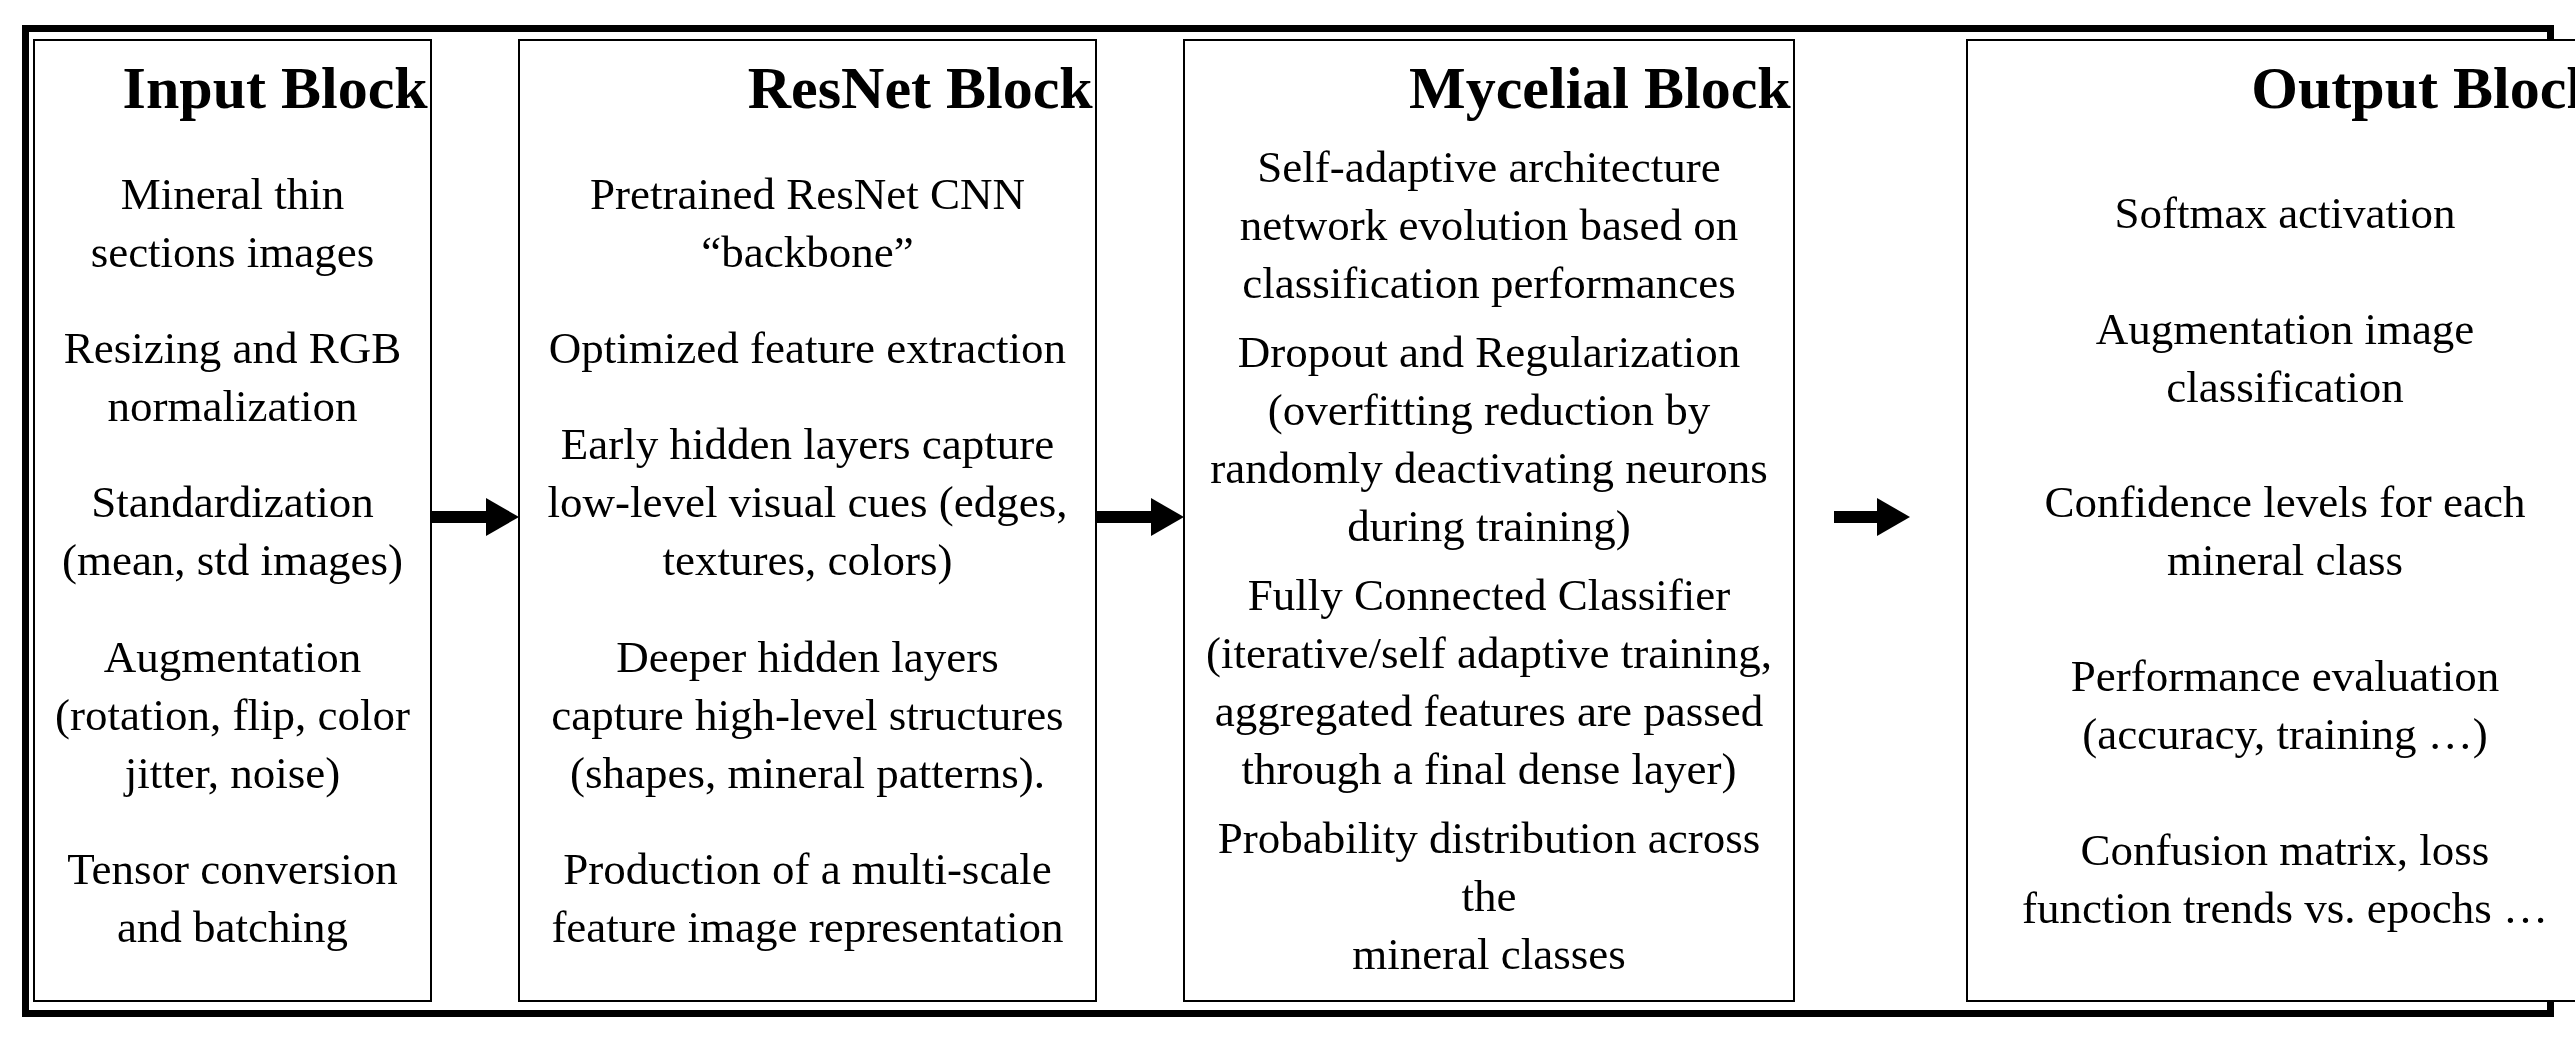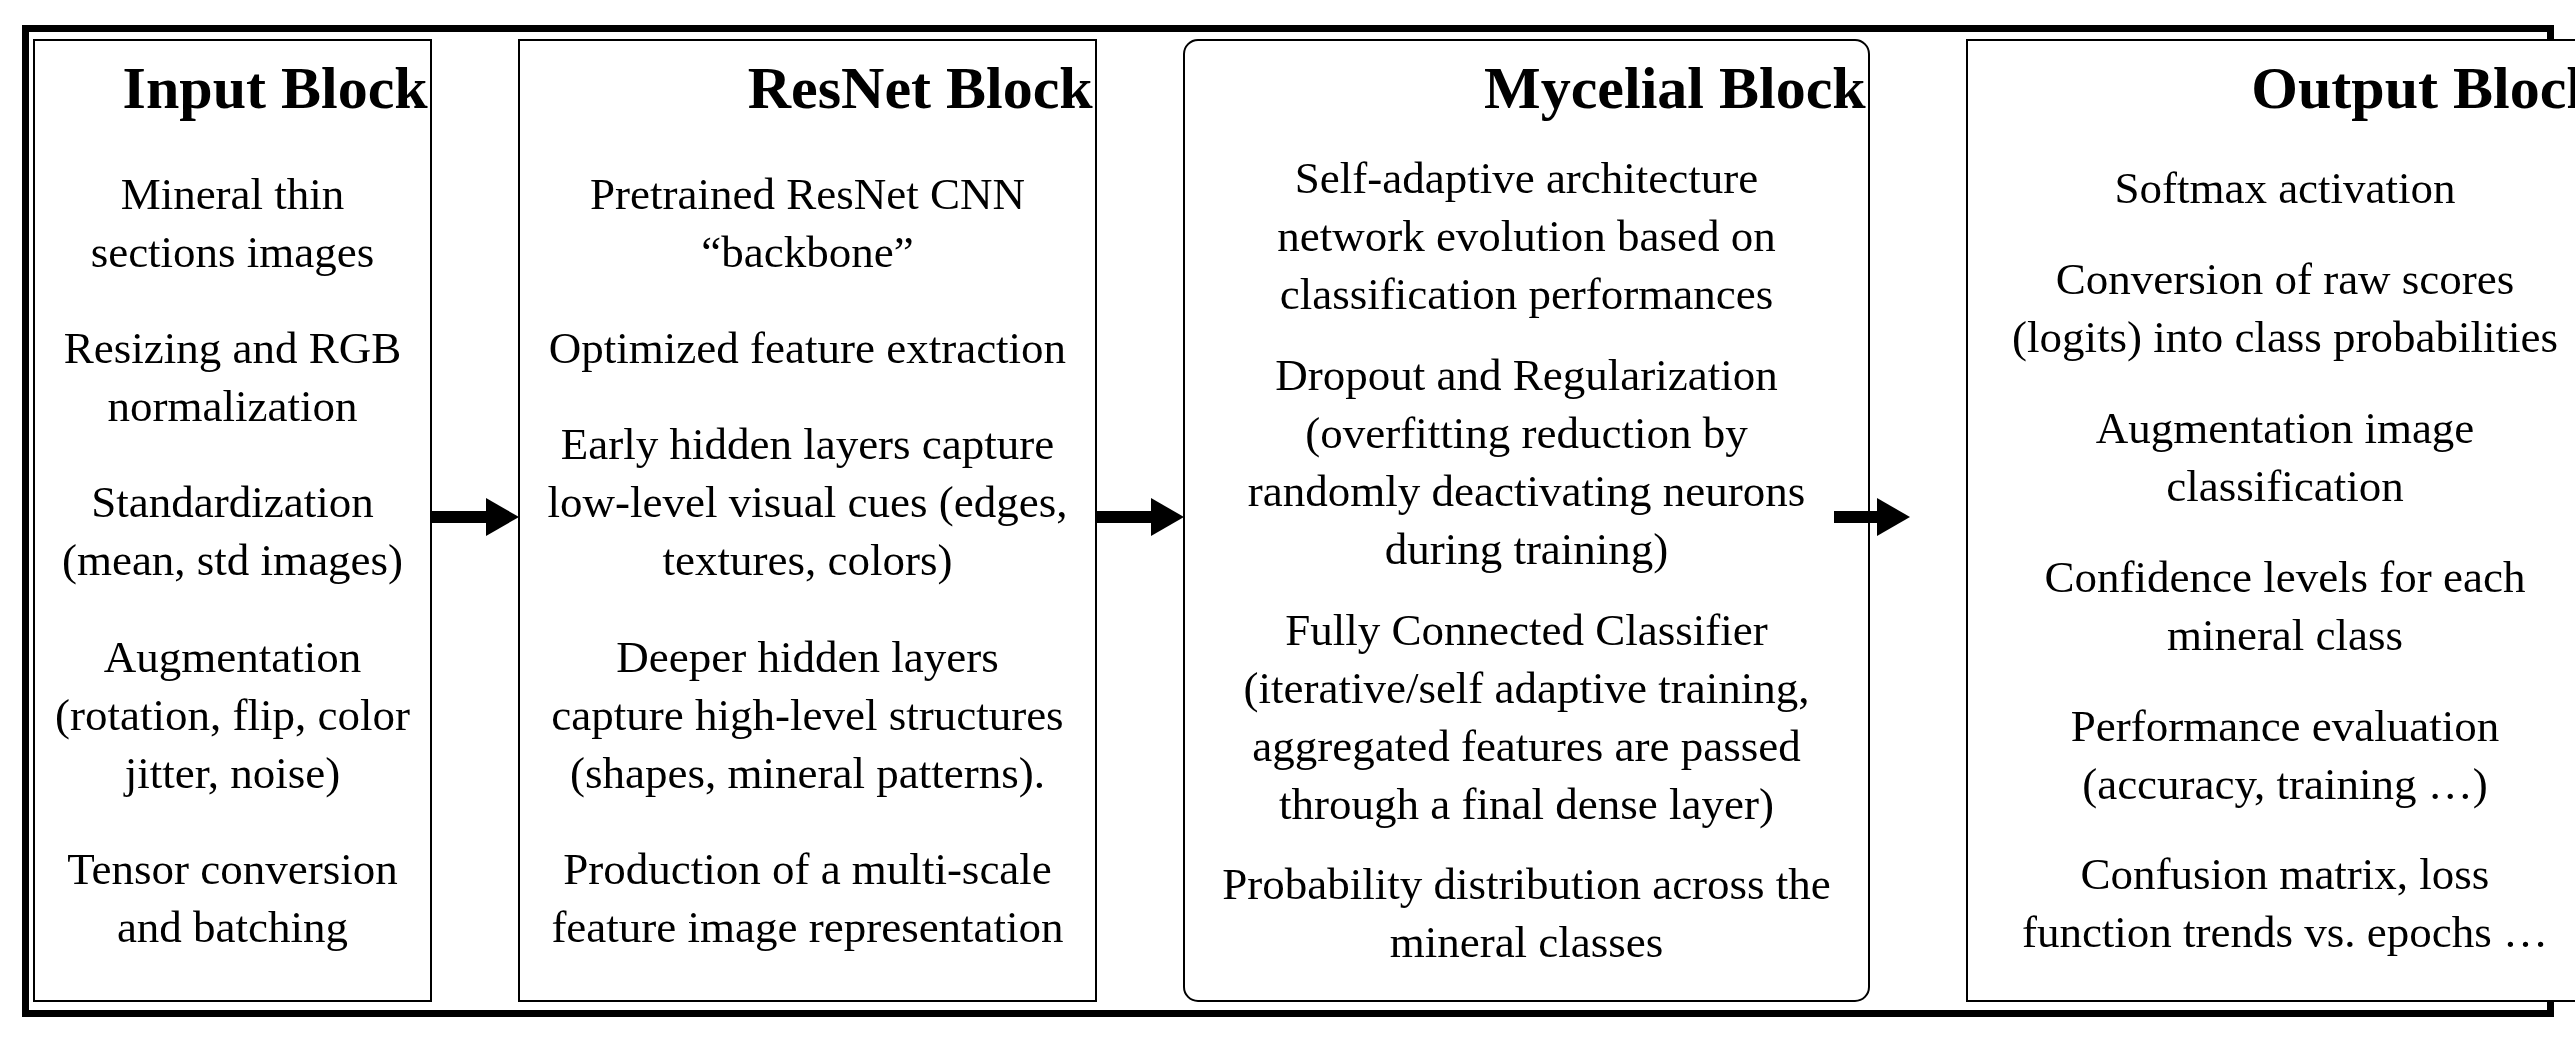--- a/index.html
+++ b/index.html
@@ -32,21 +32,21 @@
     height: 963px;
     border: 2.9px solid #000000;
     box-sizing: border-box;
     background: #ffffff;
     display: flex;
     flex-direction: column;
     padding: 10.4px 2.3px 5.8px 2.3px;
   }
   .block-1 { left: 33px;   width: 399px;  }
   .block-2 { left: 518px;  width: 579px; }
-  .block-3 { left: 1183px; width: 687px; border-radius: 15px; }
+  .block-3 { left: 1183px; width: 612px; }
   .block-4 { left: 1966px; width: 638px; }
   .block-title {
     text-align: right;
     font-weight: bold;
     font-size: 60px;
     line-height: 1.25;
     flex: 0 0 auto;
   }
   .block-body {
     flex: 1 1 auto;
@@ -157,22 +157,20 @@
 
   <div class="arrow arrow-3">
     <div class="shaft"></div>
     <div class="head"></div>
   </div>
 
   <div class="block block-4">
     <div class="block-title">Output Block</div>
     <div class="block-body">
         <p class="para">Softmax activation</p>
-        <p class="para">Conversion of raw scores
-(logits) into class probabilities</p>
         <p class="para">Augmentation image
 classification</p>
         <p class="para">Confidence levels for each
 mineral class</p>
         <p class="para">Performance evaluation
 (accuracy, training …)</p>
         <p class="para">Confusion matrix, loss
 function trends vs. epochs …</p>
       </div>
   </div>

